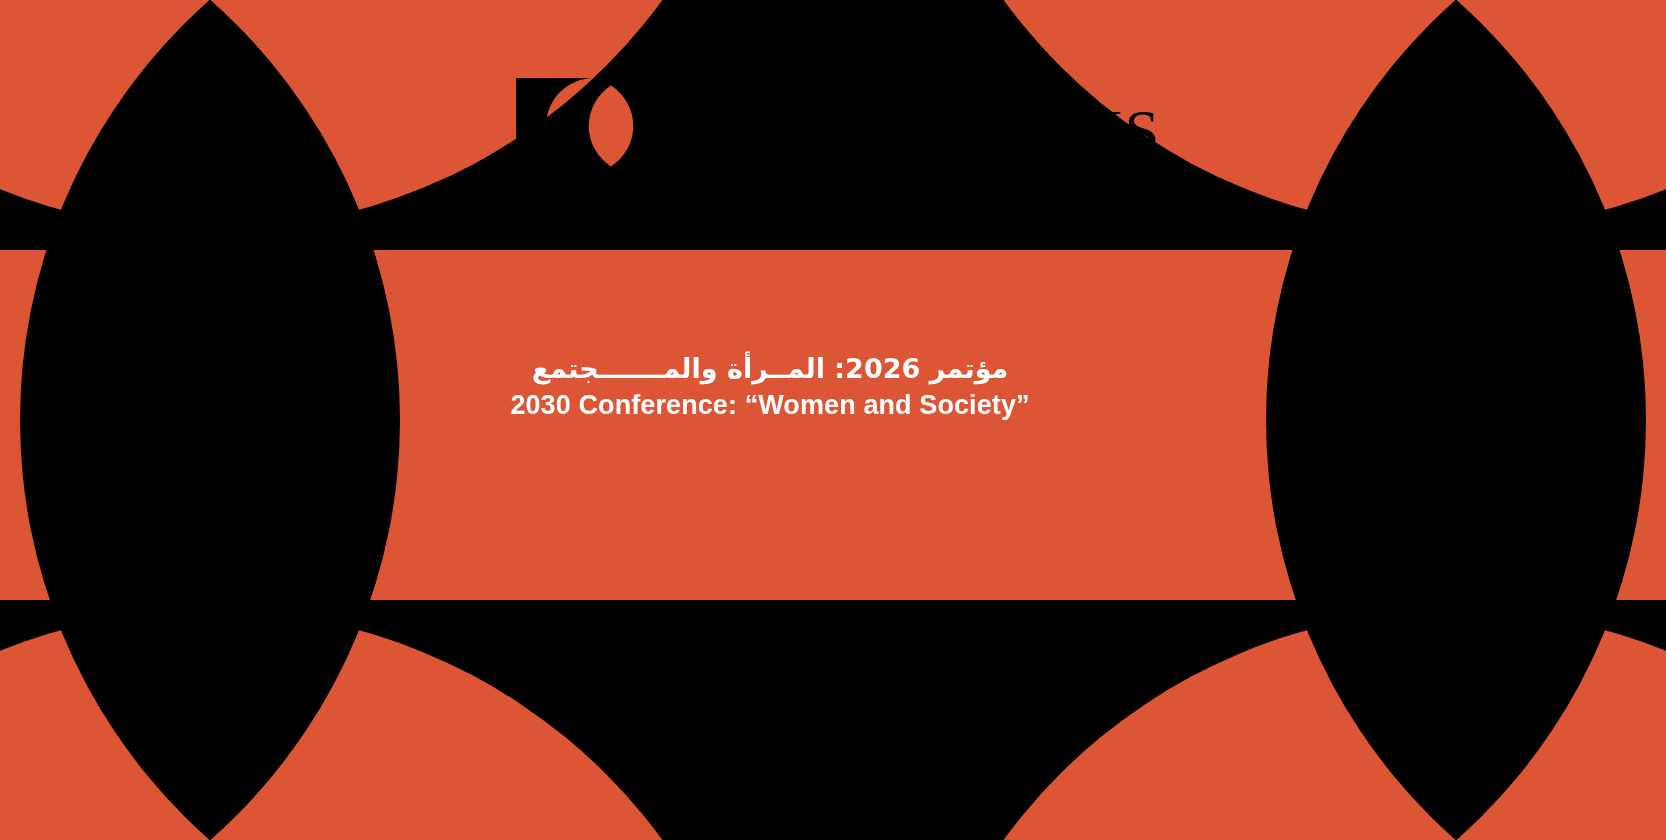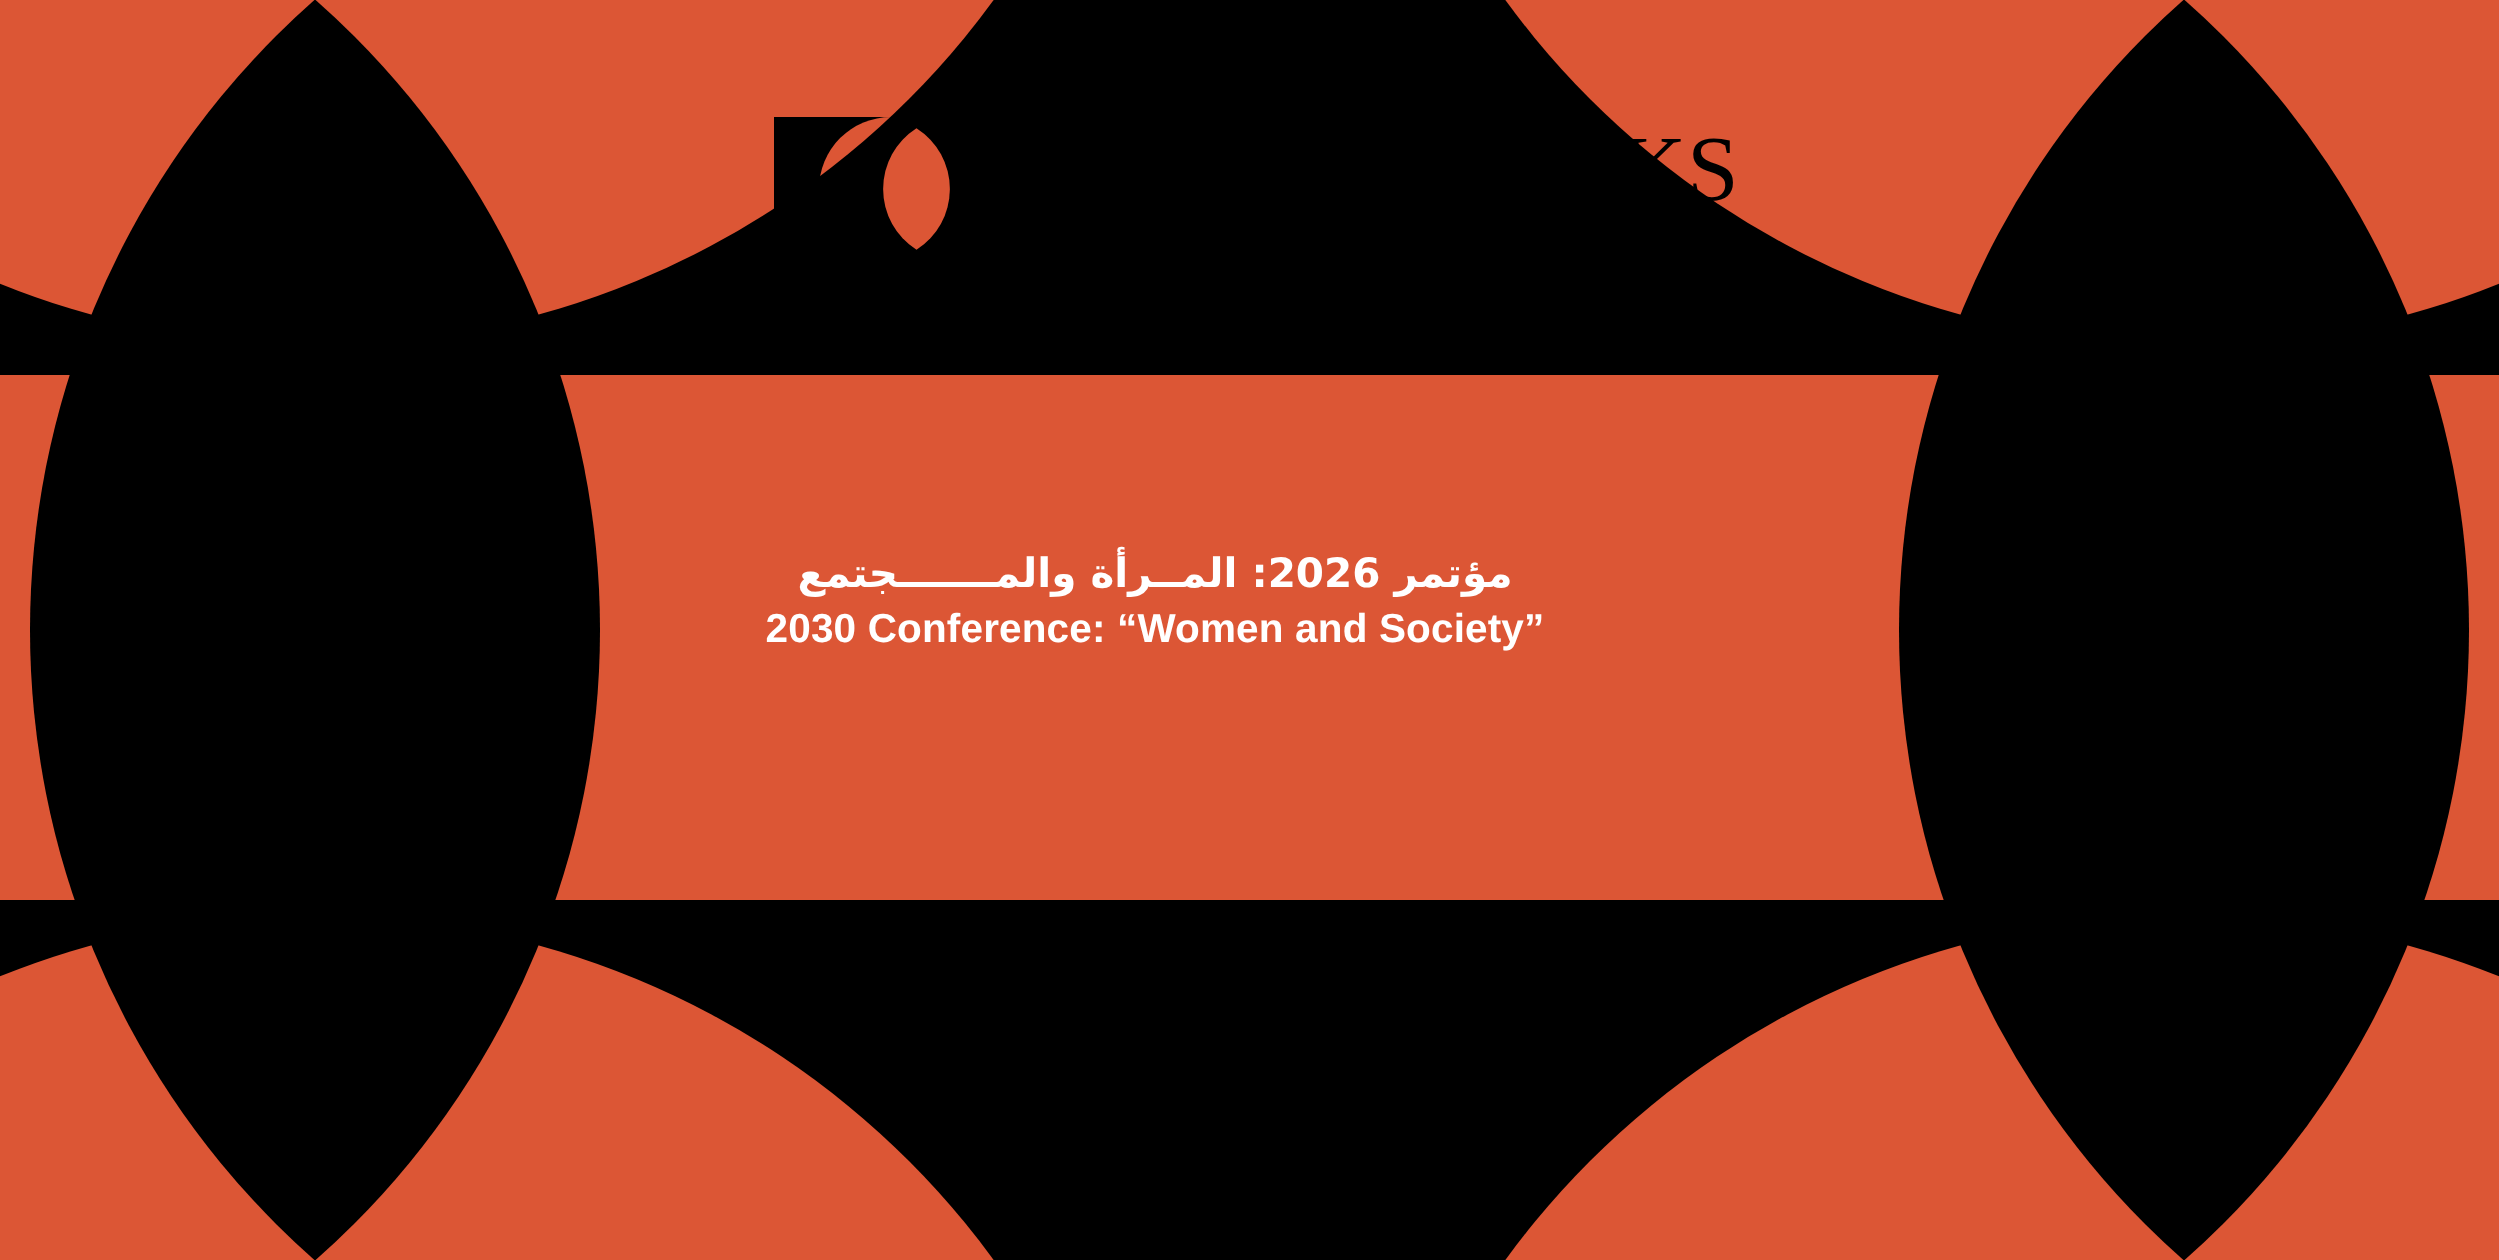--- a/index.html
+++ b/index.html
@@ -40,34 +40,34 @@
   }
   .logo-mark {
     position: relative;
     width: 190px;
     height: 120px;
     flex: 0 0 auto;
   }
   .logo-mark svg { display: block; }
   .logo-wordmark {
     margin-left: 45px;
-    margin-top: 4px;
+    margin-top: 22px;
     font-family: "Liberation Serif", serif;
     font-size: 62px;
     line-height: 1;
     letter-spacing: 0.5px;
     color: #000000;
     white-space: nowrap;
   }
 
   
   .titles {
     position: absolute;
     left: 0;
-    top: 365px;
+    top: 351px;
     width: 1540px;
     text-align: center;
   }
   .title-ar {
     direction: rtl;
     unicode-bidi: isolate;
     color: #ffffff;
     font-family: "DejaVu Sans", sans-serif;
     font-size: 27px;
     font-weight: bold;

